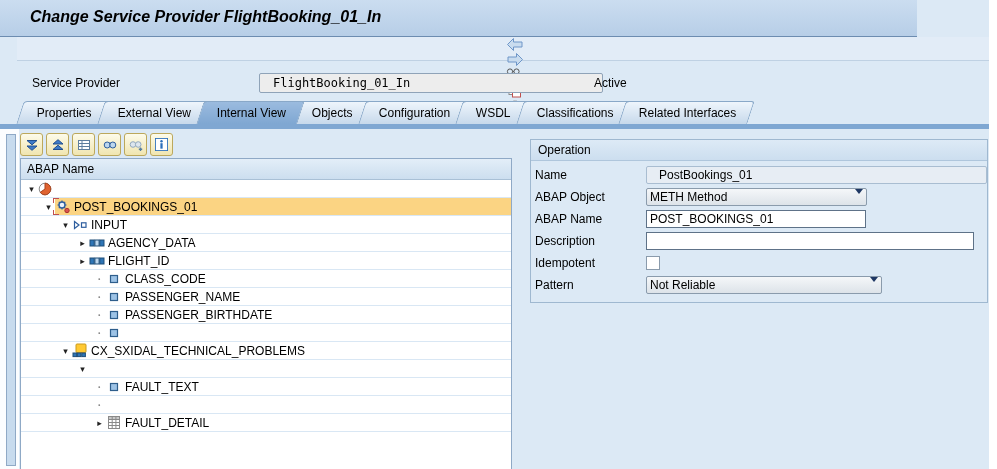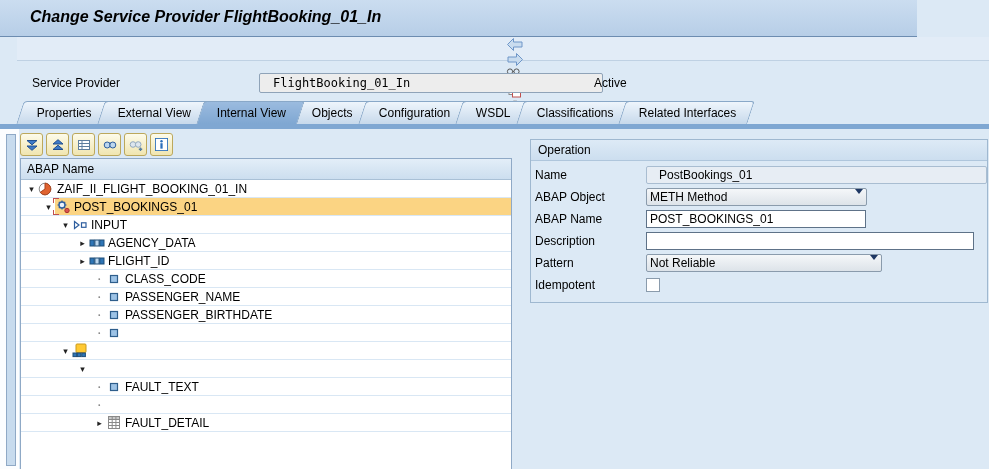--- a/index.html
+++ b/index.html
@@ -277,21 +277,20 @@
         <div class="treerows" id="treerows">
             <div class="trow" style="padding-left: 4px;">
               <span class="exp">▾</span>
               <span class="selwrap">
                 <span class="nicon">
                   <svg width="15" height="14" viewBox="0 0 15 14">
                     <circle cx="7" cy="7" r="5.8" fill="#FFF" stroke="#8A8A8A"></circle>
                     <path d="M7 7 L7 1.2 A5.8 5.8 0 1 1 2.2 10.3 Z" fill="#E06330" stroke="#A8431C"></path>
                   </svg>
                 </span>
-                <span class="nlabel">ZAIF_II_FLIGHT_BOOKING_01_IN</span>
               </span>
             </div>
             <div class="trow sel" style="padding-left: 21px;">
               <span class="exp">▾</span>
               <span class="selwrap">
                 <span class="nicon">
                   <svg width="16" height="15" viewBox="0 0 16 15">
                     <g stroke="#2E5E9E" fill="none">
                       <circle cx="7" cy="6" r="3" fill="#EAF2FB" stroke-width="1.4"></circle>
                       <path d="M7 1.5 V3 M7 9 V10.5 M2.5 6 H4 M10 6 H11.5 M3.8 2.8 L4.9 3.9 M9.1 8.1 L10.2 9.2 M10.2 2.8 L9.1 3.9 M4.9 8.1 L3.8 9.2" stroke-width="1.2"></path>
@@ -387,20 +386,21 @@
               <span class="exp">▾</span>
               <span class="selwrap">
                 <span class="nicon">
                   <svg width="16" height="15" viewBox="0 0 16 15">
                     <rect x="4" y="1" width="10" height="8.5" rx="1" fill="#FFC933" stroke="#C99A1E"></rect>
                     <rect x="1" y="10" width="3.6" height="3.6" fill="#2E75B6" stroke="#1F4E79"></rect>
                     <rect x="5.4" y="10" width="3.6" height="3.6" fill="#2E75B6" stroke="#1F4E79"></rect>
                     <rect x="9.8" y="10" width="3.6" height="3.6" fill="#2E75B6" stroke="#1F4E79"></rect>
                   </svg>
                 </span>
+                <span class="nlabel">CX_SXIDAL_TECHNICAL_PROBLEMS</span>
               </span>
             </div>
             <div class="trow" style="padding-left: 55px;">
               <span class="exp">▾</span>
             </div>
             <div class="trow" style="padding-left: 72px;">
               <span class="exp leaf">·</span>
               <span class="selwrap">
                 <span class="nicon">
                   <svg width="16" height="14" viewBox="0 0 16 14">
@@ -446,28 +446,28 @@
           </div>
           <div class="oprow">
             <span class="oplabel">ABAP Name</span>
             <input class="ti" value="POST_BOOKINGS_01" style="width: 212px;">
           </div>
           <div class="oprow">
             <span class="oplabel">Description</span>
             <input class="ti" style="width: 320px;">
           </div>
           <div class="oprow">
+            <span class="oplabel">Idempotent</span>
+            <span class="cb"></span>
+          </div>
+          <div class="oprow">
             <span class="oplabel">Pattern</span>
             <div class="dd" style="width: 228px;">
               <span>Not Reliable</span>
               <span class="caret"></span>
             </div>
           </div>
-          <div class="oprow">
-            <span class="oplabel">Idempotent</span>
-            <span class="cb"></span>
-          </div>
         </div>
     </div>
 
     <div class="rightgutter"></div>
   </div>
 </div>
 
 </body></html>

